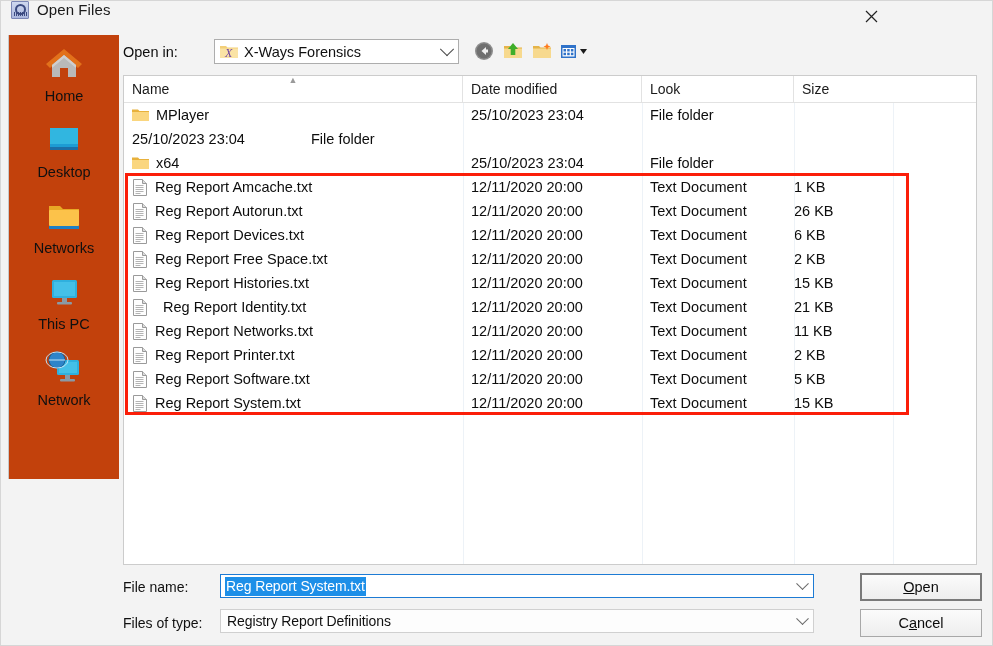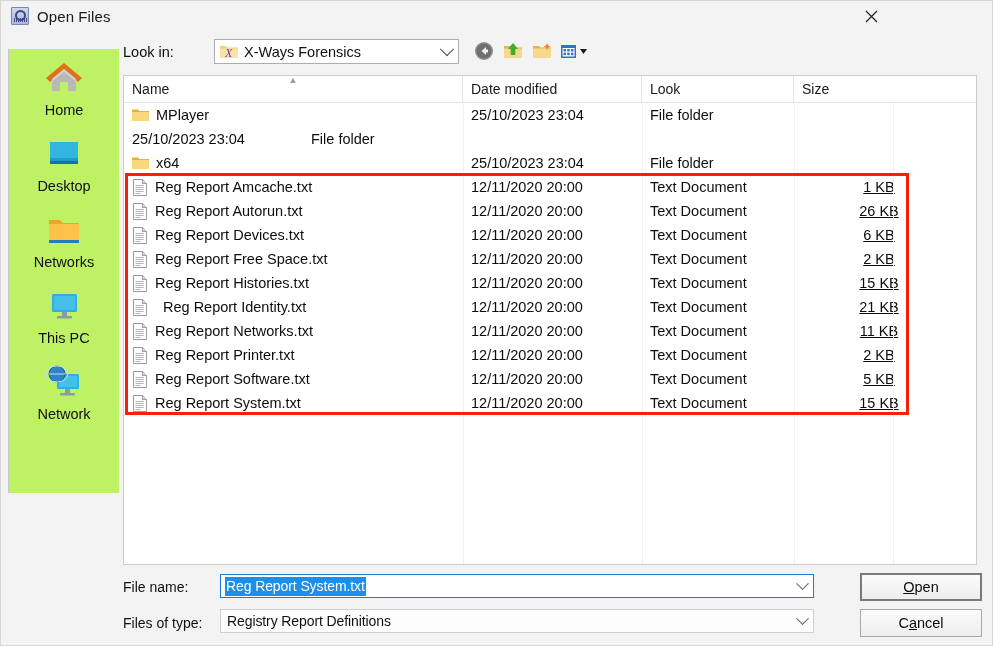--- a/index.html
+++ b/index.html
@@ -15,21 +15,21 @@
     background: #f3f3f3;
     box-sizing: border-box;
     border: 1px solid #d6d6d6;
   }
 
   
   .titlebar {
     position: absolute; left: 0; top: 0;
     width: 893px; height: 30px;
     background: #f3f3f3;
-    display: flex; align-items: center;
+    display: flex; 
   }
   .title-icon {
     width: 18px; height: 18px;
     margin-left: 10px; margin-right: 8px;
     position: relative;
     background: linear-gradient(#cfd8ef, #aab6dd);
     border: 1px solid #7b86b5;
     box-sizing: border-box;
     border-radius: 1px;
     flex: none;
@@ -53,23 +53,23 @@
   .close-btn {
     position: absolute; right: 0; top: 0;
     width: 46px; height: 30px;
     display: flex; align-items: center; justify-content: center;
     cursor: default;
   }
   .close-btn svg { display: block; }
 
   
   .places {
-    position: absolute; left: 7px; top: 48px;
+    position: absolute; left: 7px; top: 34px;
     width: 111px; height: 444px;
-    background: #bef264;
+    background: #c2410c;
     border-left: 1px solid #c8c8c8;
     box-sizing: border-box;
     padding-top: 6px;
   }
   .place {
     width: 100%;
     height: 76px;
     display: flex; flex-direction: column;
     align-items: center; justify-content: flex-start;
     cursor: default;
@@ -151,21 +151,21 @@
     font-size: 9px; color: #9a9a9a; line-height: 8px;
   }
   .rows { position: relative; }
   .row {
     display: flex; height: 24px; align-items: center;
     font-size: 14.5px; color: #0d0d0d;
     cursor: default;
   }
   .cell-name { display: flex; align-items: center; padding-left: 8px; box-sizing: border-box; }
   .cell-date, .cell-type { padding-left: 8px; box-sizing: border-box; }
-  .cell-size { box-sizing: border-box; text-align: center; padding-right: 12px; text-decoration: underline; }
+  .cell-size { box-sizing: border-box; text-align: left; padding-right: 12px; }
   .col-sep {
     position: absolute; top: 0; bottom: 0;
     width: 1px; background: #edf2f7;
   }
 
   .ico-folder { width: 17px; height: 14px; position: relative; margin-right: 7px; flex: none; }
   .ico-doc { width: 14px; height: 17px; position: relative; margin-right: 8px; margin-left: 1px; flex: none; }
 
   
   .annotate {
@@ -304,21 +304,21 @@
           <rect x="18" y="31" width="15" height="2.5" rx="1" fill="#8a9aa6"></rect>
           <circle cx="15" cy="12" r="8" fill="#2f84c9"></circle>
           <circle cx="15" cy="12" r="8" fill="none" stroke="#1c5f95" stroke-width="1"></circle>
           <path d="M7 12 h16 M15 4 a11 8 0 0 1 0 16 a11 8 0 0 1 0 -16" fill="none" stroke="#bfe2f5" stroke-width="1"></path>
         </svg>
       </div>
       <div class="plabel">Network</div>
     </div>
   </div>
 
-  <div class="lookin-label">Look in:</div>
+  <div class="lookin-label">Open in:</div>
   <div class="lookin-combo">
     <div class="folder-ico">
       <svg width="18" height="15" viewBox="0 0 18 15">
         <path d="M0 2 h6 l1.5 1.5 H18 V14 H0 Z" fill="#f3cf79"></path>
         <path d="M0 4.5 h18 V14 H0 Z" fill="#fae3a5"></path>
         <text x="5" y="13" font-size="12" font-family="Liberation Serif, serif" fill="#6b3fa0" font-style="italic">X</text>
       </svg>
     </div>
     <div class="combotext">X-Ways Forensics</div>
     <div class="combo-arrow">

